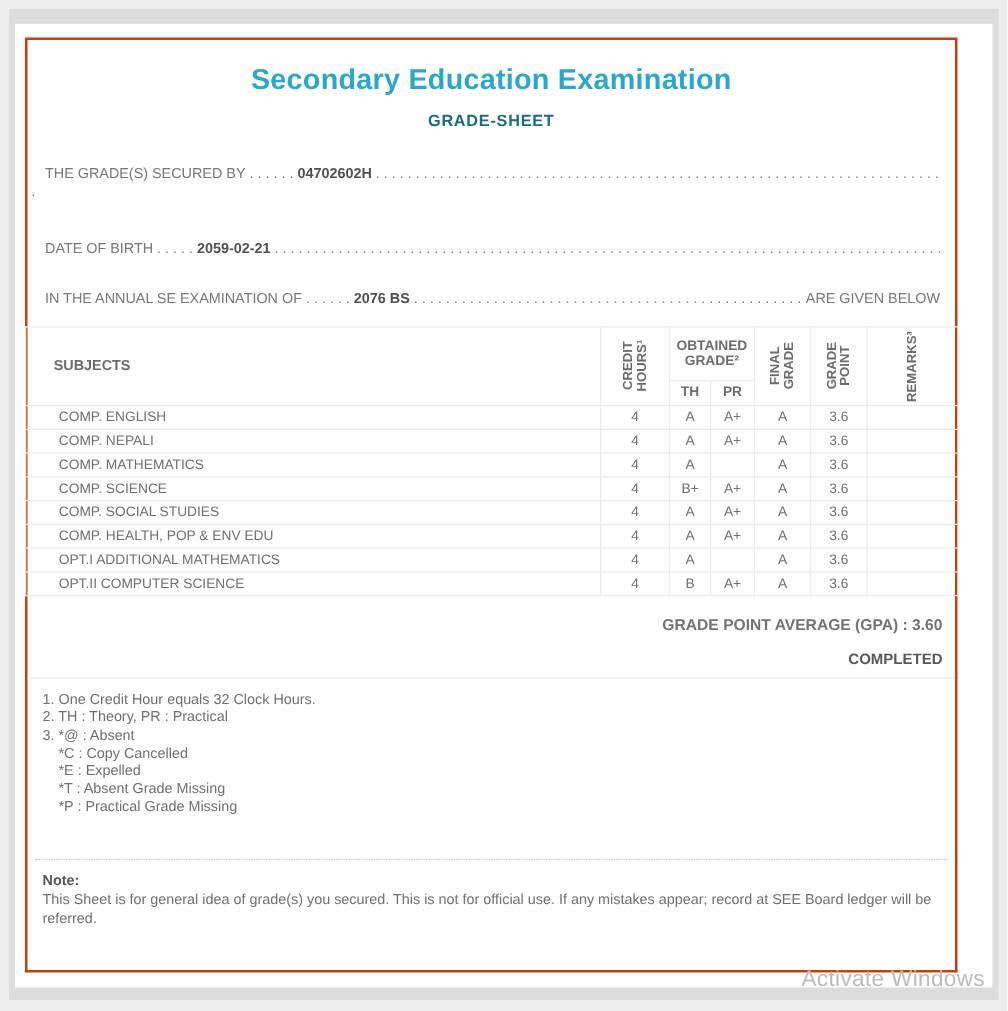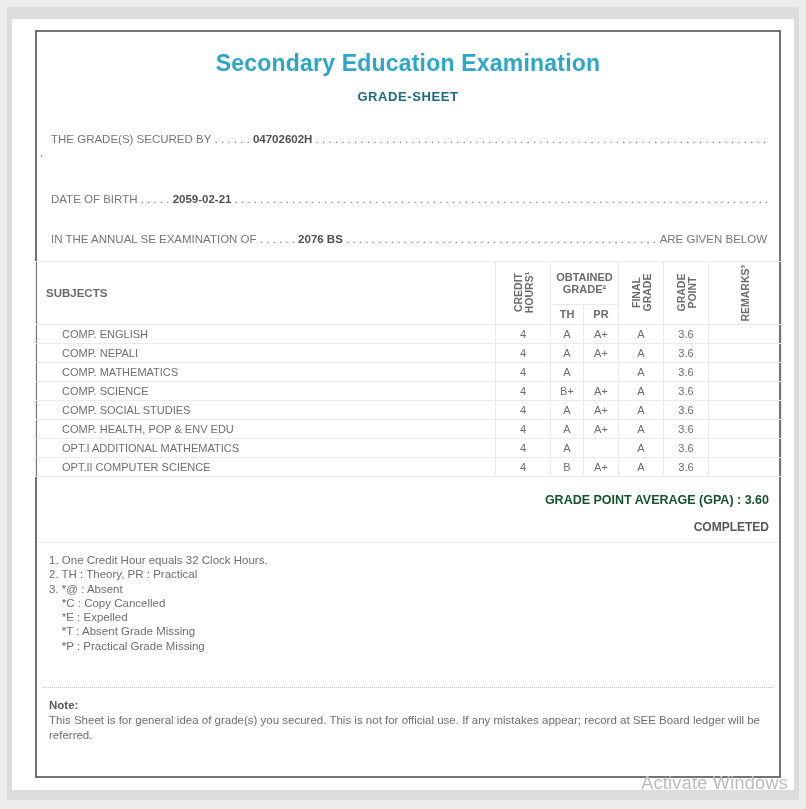--- a/index.html
+++ b/index.html
@@ -1,21 +1,21 @@
 <!DOCTYPE html>
 <html><head>
 <meta charset="utf-8">
 <style>
   html,body { margin:0; padding:0; }
   body { font-family:"Liberation Sans", sans-serif; }
   .page { position:relative; width:806px; height:809px; background:#ededed; overflow:hidden; }
   .window { position:absolute; left:7px; top:7px; right:7px; bottom:9px;
             background:#ffffff; border:5px solid #dcdcdc; border-top-width:12px; border-bottom-width:10px; }
-  .card { position:absolute; left:35px; top:30px; width:742px; height:744px;
-          background:#ffffff; border:2px solid #737373; }
+  .card { position:absolute; left:20px; top:30px; width:742px; height:744px;
+          background:#ffffff; border:2px solid #c2410c; }
 
   
   .sheet-title { position:absolute; top:18px; left:0; right:0; text-align:center;
                  color:#2aa7cb; font-size:23px; font-weight:bold; letter-spacing:0.2px; }
   .sheet-subtitle { position:absolute; top:57px; left:0; right:0; text-align:center;
                     color:#1d6a84; font-size:13px; font-weight:bold; letter-spacing:0.6px; }
 
   
   .intro-line { position:absolute; left:14px; right:12px; display:flex; align-items:baseline;
                 font-size:11.5px; color:#76777a; }
@@ -25,35 +25,35 @@
   .suffix { padding-left:4px;text-align:center; }
   .line1 { top:101px;align-items:flex-end; }
   .stray-period { position:absolute; left:3px; top:114px; font-size:12px; color:#76777a; }
   .line2 { top:161px; }
   .line3 { top:201px; }
 
   
   .grades-table { position:absolute; left:-2px; top:229px; width:746px; border-collapse:collapse; table-layout:fixed; }
   .grades-table th, .grades-table td { border:1px solid #ebebeb; font-size:11px; color:#6e6f72; padding:0; }
   .grades-table th { font-weight:bold; color:#6b6c6f; }
-  th.subjects-h { text-align:left; padding-left:10px; font-size:11.5px; }
+  th.subjects-h { text-align:left; padding-left:22px; font-size:11.5px; }
   .obtained-h { height:41px; text-align:center; vertical-align:middle; }
   .obtained-h span { display:inline-block; width:66px; line-height:12px; font-size:11px; }
   .sub-h { height:19px; text-align:center; }
   th.vcell { height:62px; text-align:center; vertical-align:middle; }
   .rot { display:inline-block; transform:rotate(-90deg); font-size:10.5px; font-weight:bold;
          color:#6b6c6f; line-height:10.5px; text-align:center; white-space:normal; }
   .w44 { width:44px; } .w38 { width:38px; } .w60 { width:60px; white-space:nowrap; }
   .grades-table td { height:18px; text-align:center; }
   td.subject-cell { text-align:left; padding-left:26px; font-size:11px; }
 
   
   .summary { position:absolute; left:0; top:445px; right:0; height:66px; box-sizing:border-box;
              border-bottom:1px solid #ebebeb; text-align:right; padding:16px 10px 0 0; }
-  .gpa-line { font-size:12.5px; font-weight:bold; color:#14532d; }
+  .gpa-line { font-size:12.5px; font-weight:bold; color:#737373; }
   .completion-status { margin-top:13px; font-size:12px; font-weight:bold; color:#56575a; }
 
   
   .footnotes { position:absolute; left:12px; top:521px; }
   .fn-line { white-space:pre; font-size:11.5px; color:#6e6f72; line-height:14.3px; }
 
   .dotted-divider { position:absolute; left:6px; right:6px; top:655px; border-top:1px dotted #c6c6c6; }
 
   
   .note-section { position:absolute; left:12px; top:667px; width:716px; }

